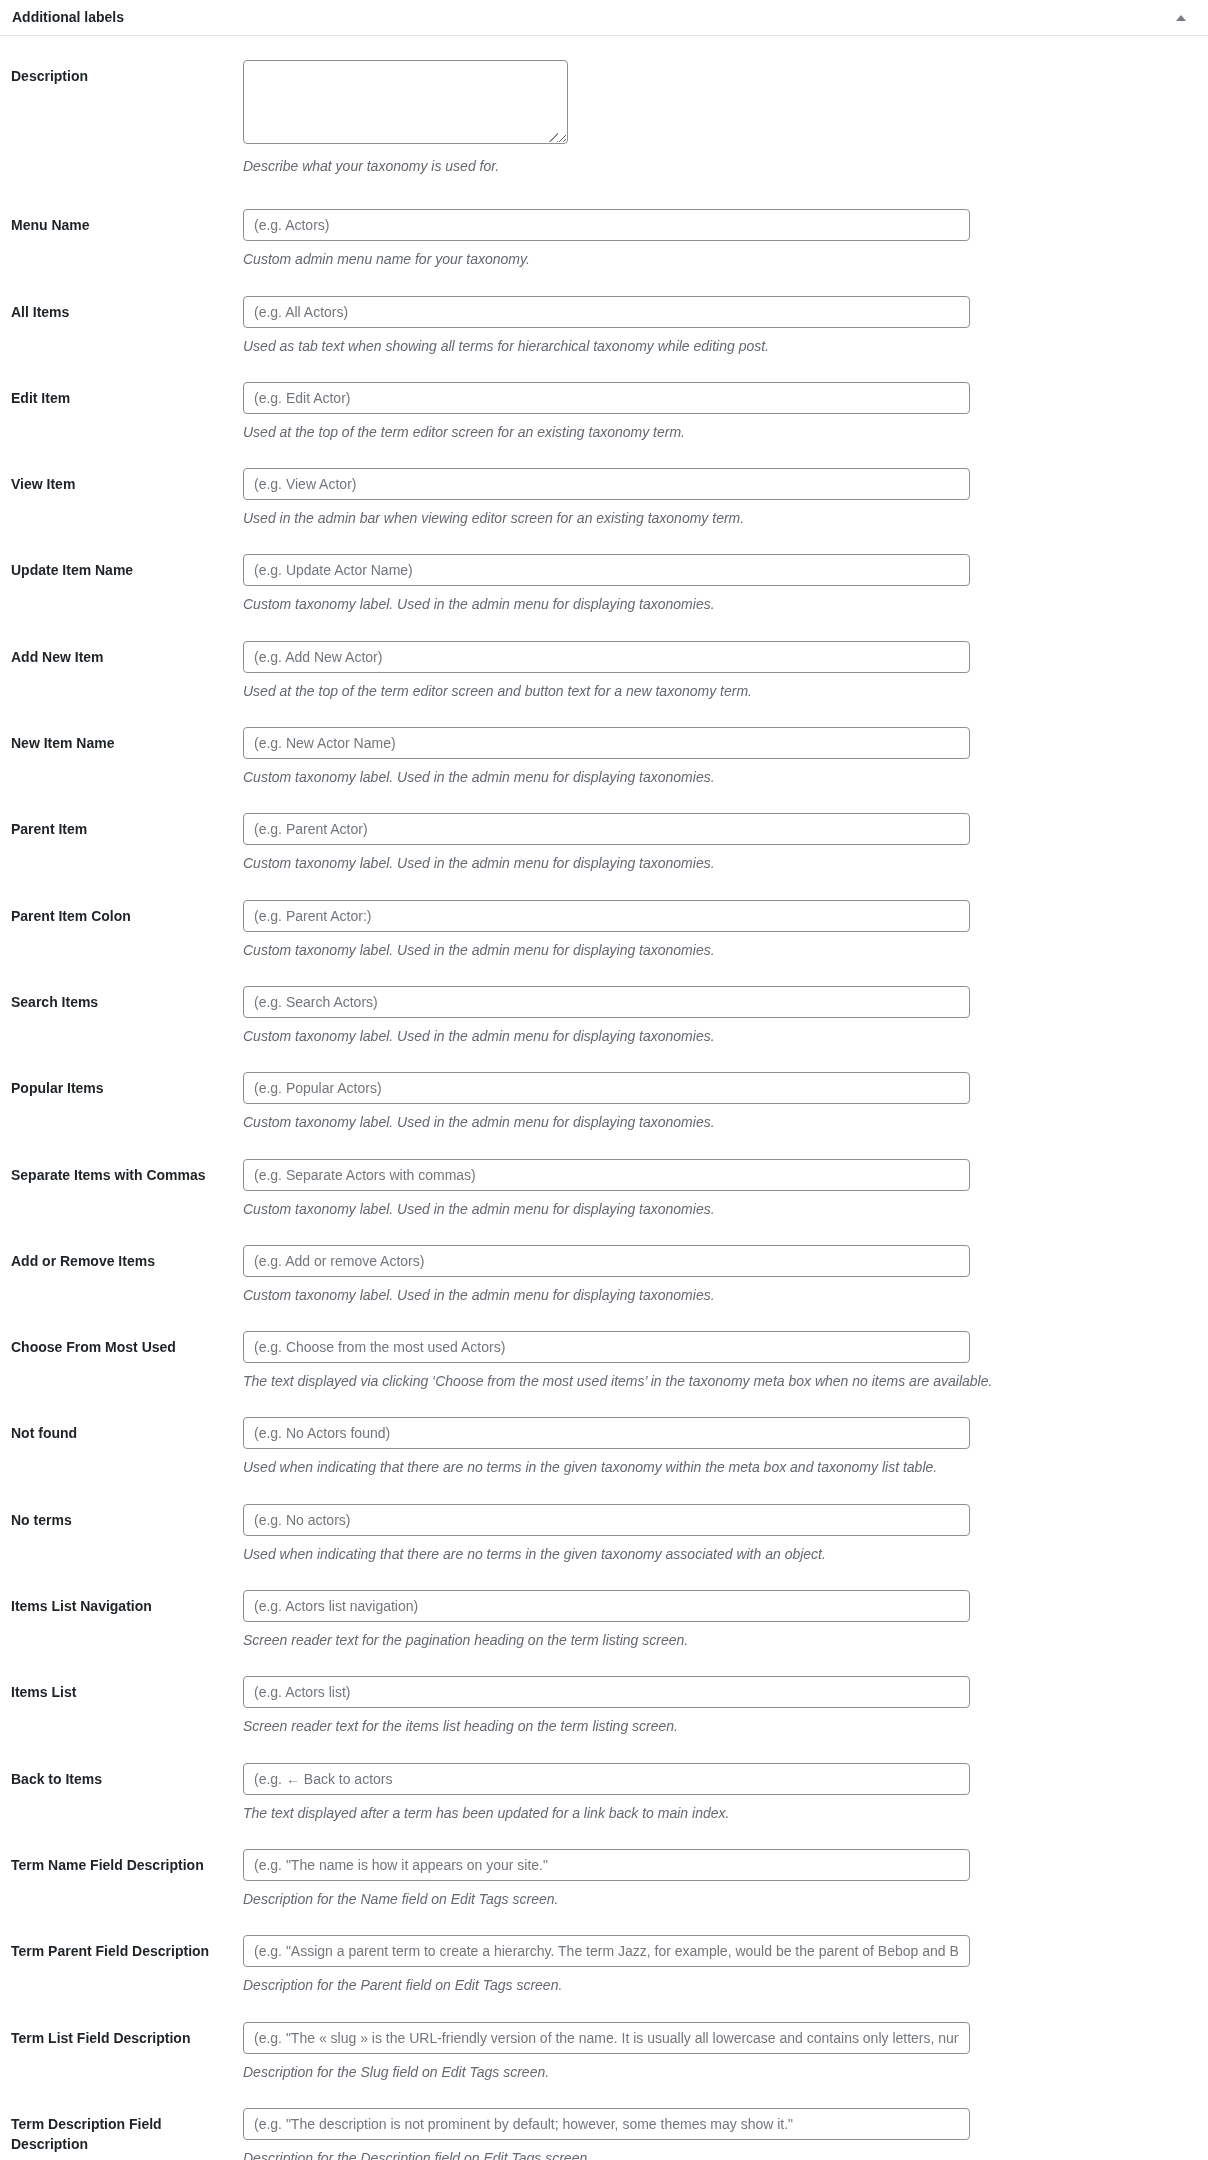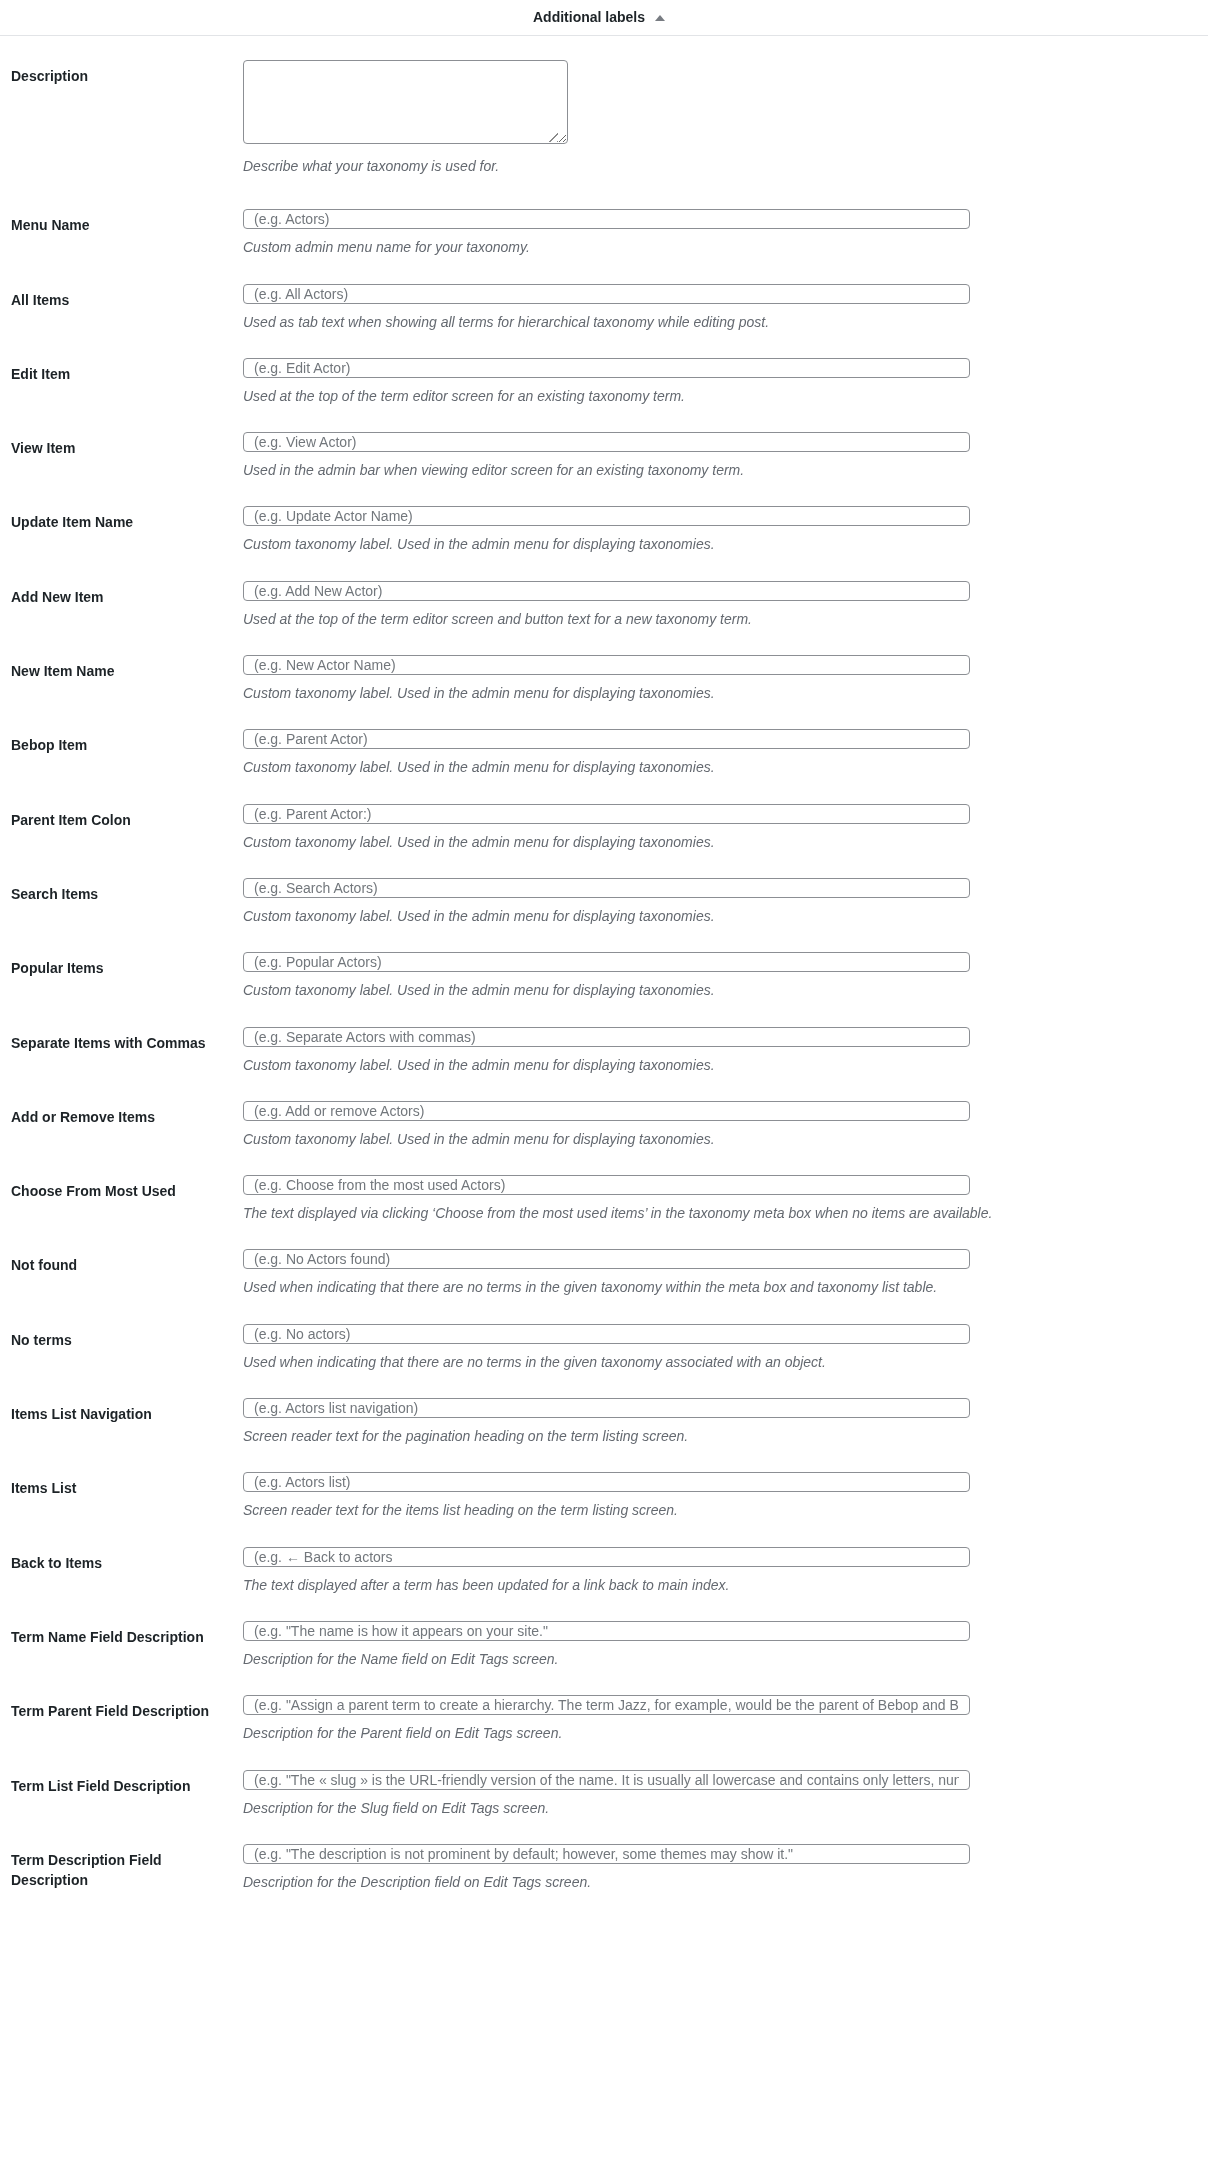--- a/index.html
+++ b/index.html
@@ -5,21 +5,21 @@
   * { box-sizing: border-box; margin: 0; padding: 0; }
   html, body {
     width: 1208px; height: 2160px;
     background: #ffffff;
     font-family: "Liberation Sans", sans-serif;
     color: #1d2327;
     overflow: hidden;
   }
   .postbox { width: 1208px; background: #fff; }
   .postbox-header {
-    display: flex; align-items: center; justify-content: center;
+    display: flex; align-items: center; justify-content: space-between;
     height: 36px; padding: 0 12px;
     border-bottom: 1px solid #e2e4e7;
   }
   .postbox-header h2 { font-size: 14px; font-weight: 700; color: #1d2327; line-height: 1.4; }
   .handlediv {
     background: none; border: none; cursor: pointer;
     width: 30px; height: 30px; display: flex; align-items: center; justify-content: center;
   }
   .toggle-arrow {
     width: 0; height: 0; display: block;
@@ -32,21 +32,21 @@
     display: grid;
     grid-template-columns: 224px 1fr;
     margin-bottom: 26px;
   }
   .field-label {
     font-size: 14px; font-weight: 700; color: #1d2327;
     padding-top: 6px; line-height: 1.45; padding-right: 10px;
   }
   .field-control { position: relative; padding-left: 8px; }
   input[type="text"] {
-    width: 727px; height: 20px;
+    width: 727px; height: 32px;
     border: 1px solid #8c8f94; border-radius: 4px;
     padding: 0 10px; font-size: 14px; color: #2c3338;
     font-family: "Liberation Sans", sans-serif;
     background: #fff; outline: none;
     white-space: nowrap; overflow: hidden;
   }
   input[type="text"]::placeholder, textarea::placeholder { color: #72777c; opacity: 1; }
   textarea {
     width: 325px; height: 84px;
     border: 1px solid #8c8f94; border-radius: 4px;
@@ -112,21 +112,21 @@
     <div class="field-label">Add New Item</div>
     <div class="field-control"><input type="text" placeholder="(e.g. Add New Actor)" style=""><p class="description">Used at the top of the term editor screen and button text for a new taxonomy term.</p></div>
   </div>
 
   <div class="field-row">
     <div class="field-label">New Item Name</div>
     <div class="field-control"><input type="text" placeholder="(e.g. New Actor Name)" style=""><p class="description">Custom taxonomy label. Used in the admin menu for displaying taxonomies.</p></div>
   </div>
 
   <div class="field-row">
-    <div class="field-label">Bebop Item</div>
+    <div class="field-label">Parent Item</div>
     <div class="field-control"><input type="text" placeholder="(e.g. Parent Actor)" style=""><p class="description">Custom taxonomy label. Used in the admin menu for displaying taxonomies.</p></div>
   </div>
 
   <div class="field-row">
     <div class="field-label">Parent Item Colon</div>
     <div class="field-control"><input type="text" placeholder="(e.g. Parent Actor:)" style=""><p class="description">Custom taxonomy label. Used in the admin menu for displaying taxonomies.</p></div>
   </div>
 
   <div class="field-row">
     <div class="field-label">Search Items</div>

